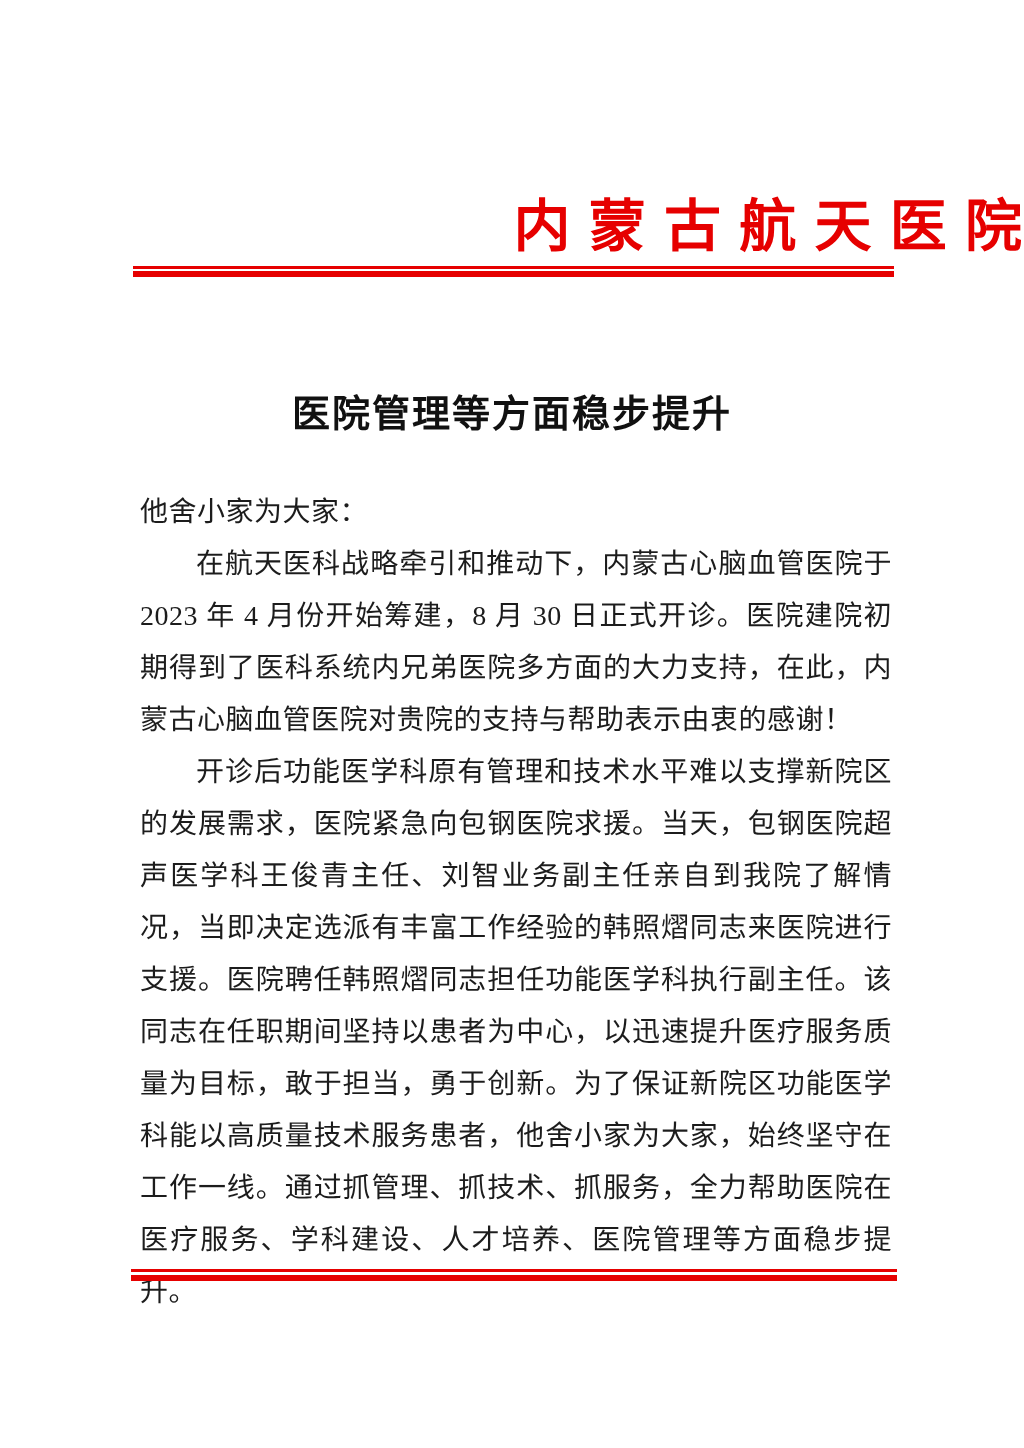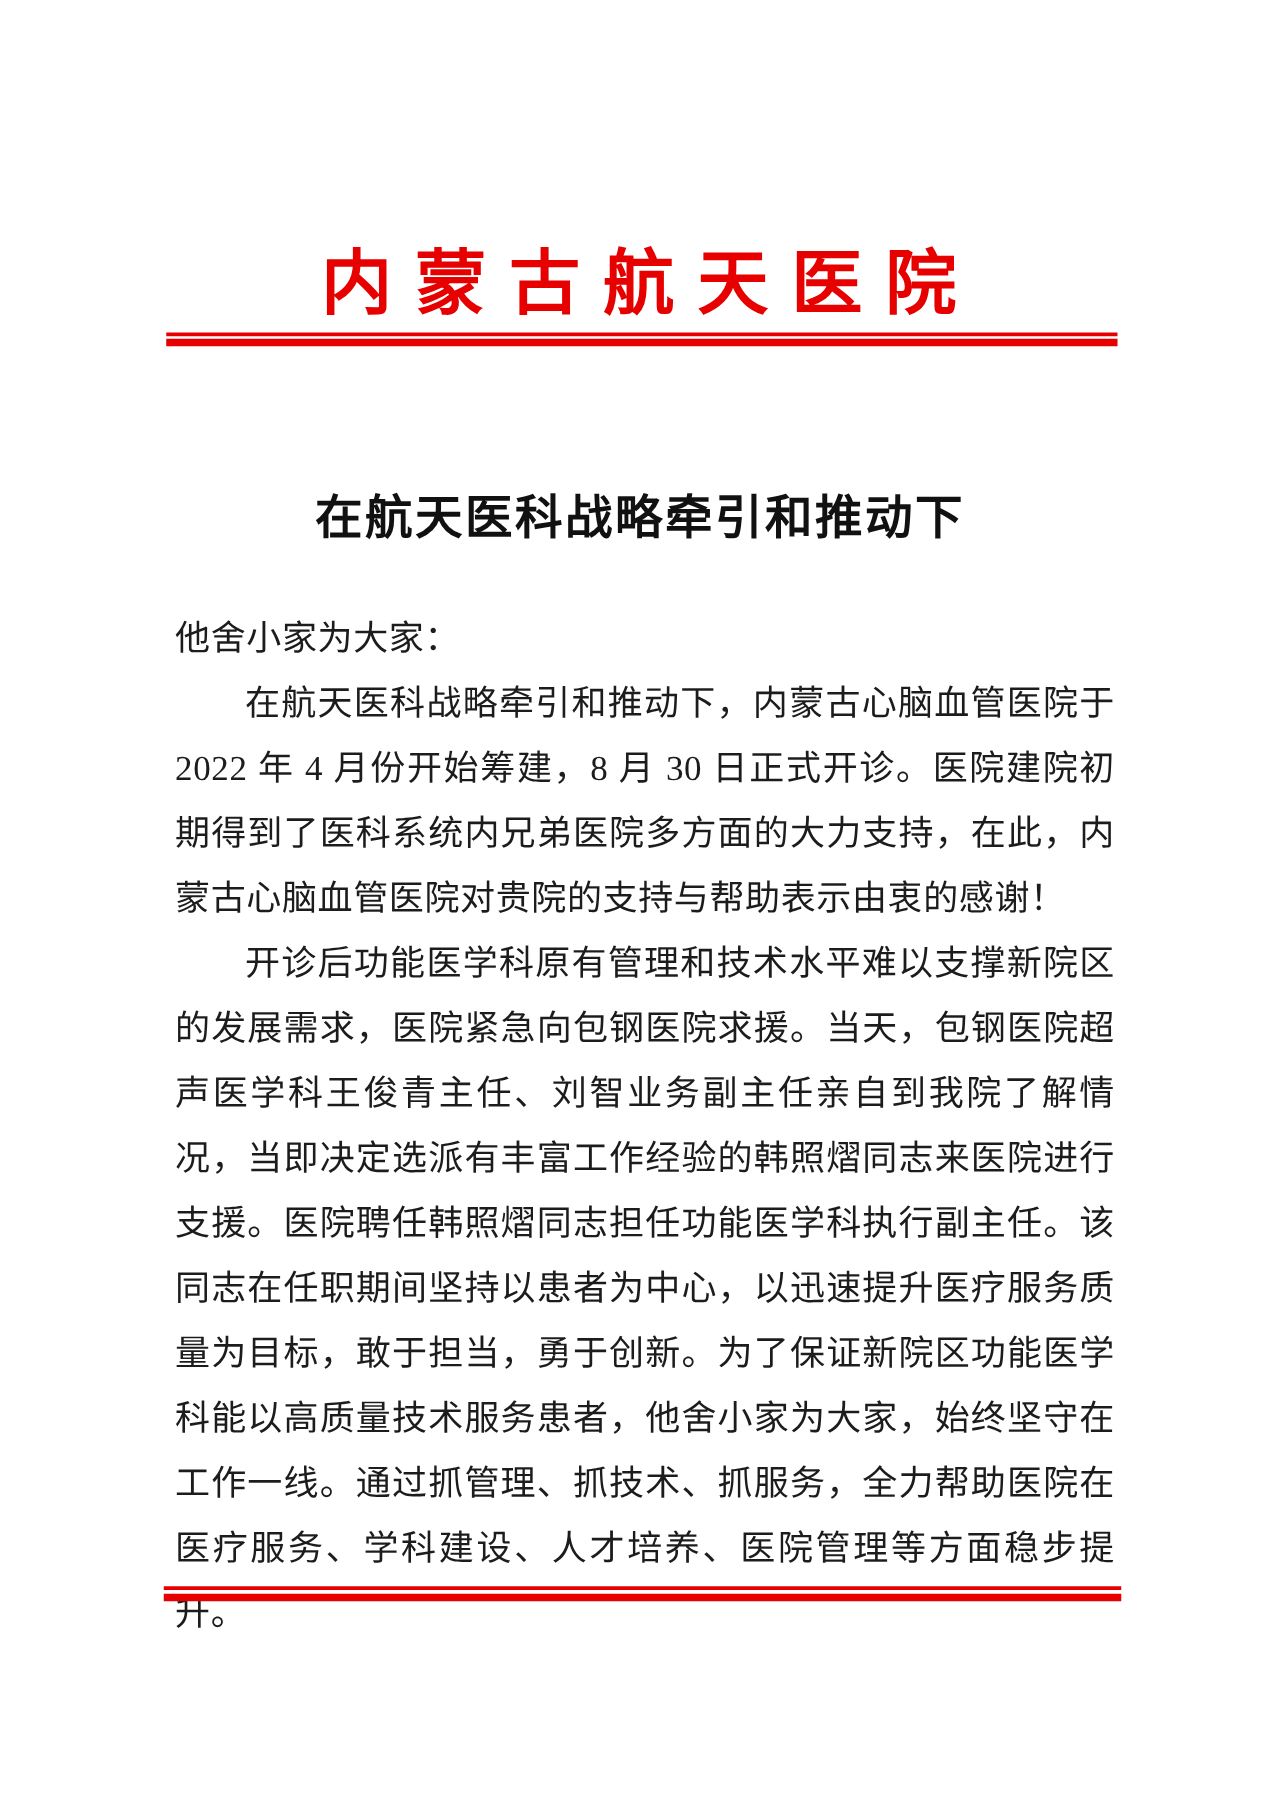--- a/index.html
+++ b/index.html
@@ -23,21 +23,21 @@
     background: var(--page-bg);
     overflow: hidden;
   }
 
   
   .letterhead-name {
     position: absolute;
     top: 180px;
     left: 0;
     width: 100%;
-    text-align: center;
+    text-align: right;
     font-size: 57px;
     font-weight: bold;
     color: var(--accent);
     letter-spacing: 2px;
     white-space: nowrap;
   }
   .rule-group {
     position: absolute;
     left: 133px;
     width: 761px;
@@ -98,25 +98,25 @@
 <div class="page">
 
   <div class="letterhead-name">内 蒙 古 航 天 医 院</div>
 
   <div class="rule-group header-rule">
     <div class="rule-thin"></div>
     <div class="rule-gap-sm"></div>
     <div class="rule-thick"></div>
   </div>
 
-  <div class="letter-title">在航天医科战略牵引和推动下</div>
+  <div class="letter-title">医院管理等方面稳步提升</div>
 
   <div class="letter-body">
     <div class="letter-salutation">他舍小家为大家：</div>
-    <p class="letter-paragraph">在航天医科战略牵引和推动下，内蒙古心脑血管医院于 2022 年 4 月份开始筹建，8 月 30 日正式开诊。医院建院初期得到了医科系统内兄弟医院多方面的大力支持，在此，内蒙古心脑血管医院对贵院的支持与帮助表示由衷的感谢！</p>
+    <p class="letter-paragraph">在航天医科战略牵引和推动下，内蒙古心脑血管医院于 2023 年 4 月份开始筹建，8 月 30 日正式开诊。医院建院初期得到了医科系统内兄弟医院多方面的大力支持，在此，内蒙古心脑血管医院对贵院的支持与帮助表示由衷的感谢！</p>
     <p class="letter-paragraph">开诊后功能医学科原有管理和技术水平难以支撑新院区的发展需求，医院紧急向包钢医院求援。当天，包钢医院超声医学科王俊青主任、刘智业务副主任亲自到我院了解情况，当即决定选派有丰富工作经验的韩照熠同志来医院进行支援。医院聘任韩照熠同志担任功能医学科执行副主任。该同志在任职期间坚持以患者为中心，以迅速提升医疗服务质量为目标，敢于担当，勇于创新。为了保证新院区功能医学科能以高质量技术服务患者，他舍小家为大家，始终坚守在工作一线。通过抓管理、抓技术、抓服务，全力帮助医院在医疗服务、学科建设、人才培养、医院管理等方面稳步提升。</p>
   </div>
 
   <div class="rule-group footer-rule">
     <div class="rule-thin"></div>
     <div class="rule-gap-md"></div>
     <div class="rule-thick"></div>
   </div>
 
 </div>

